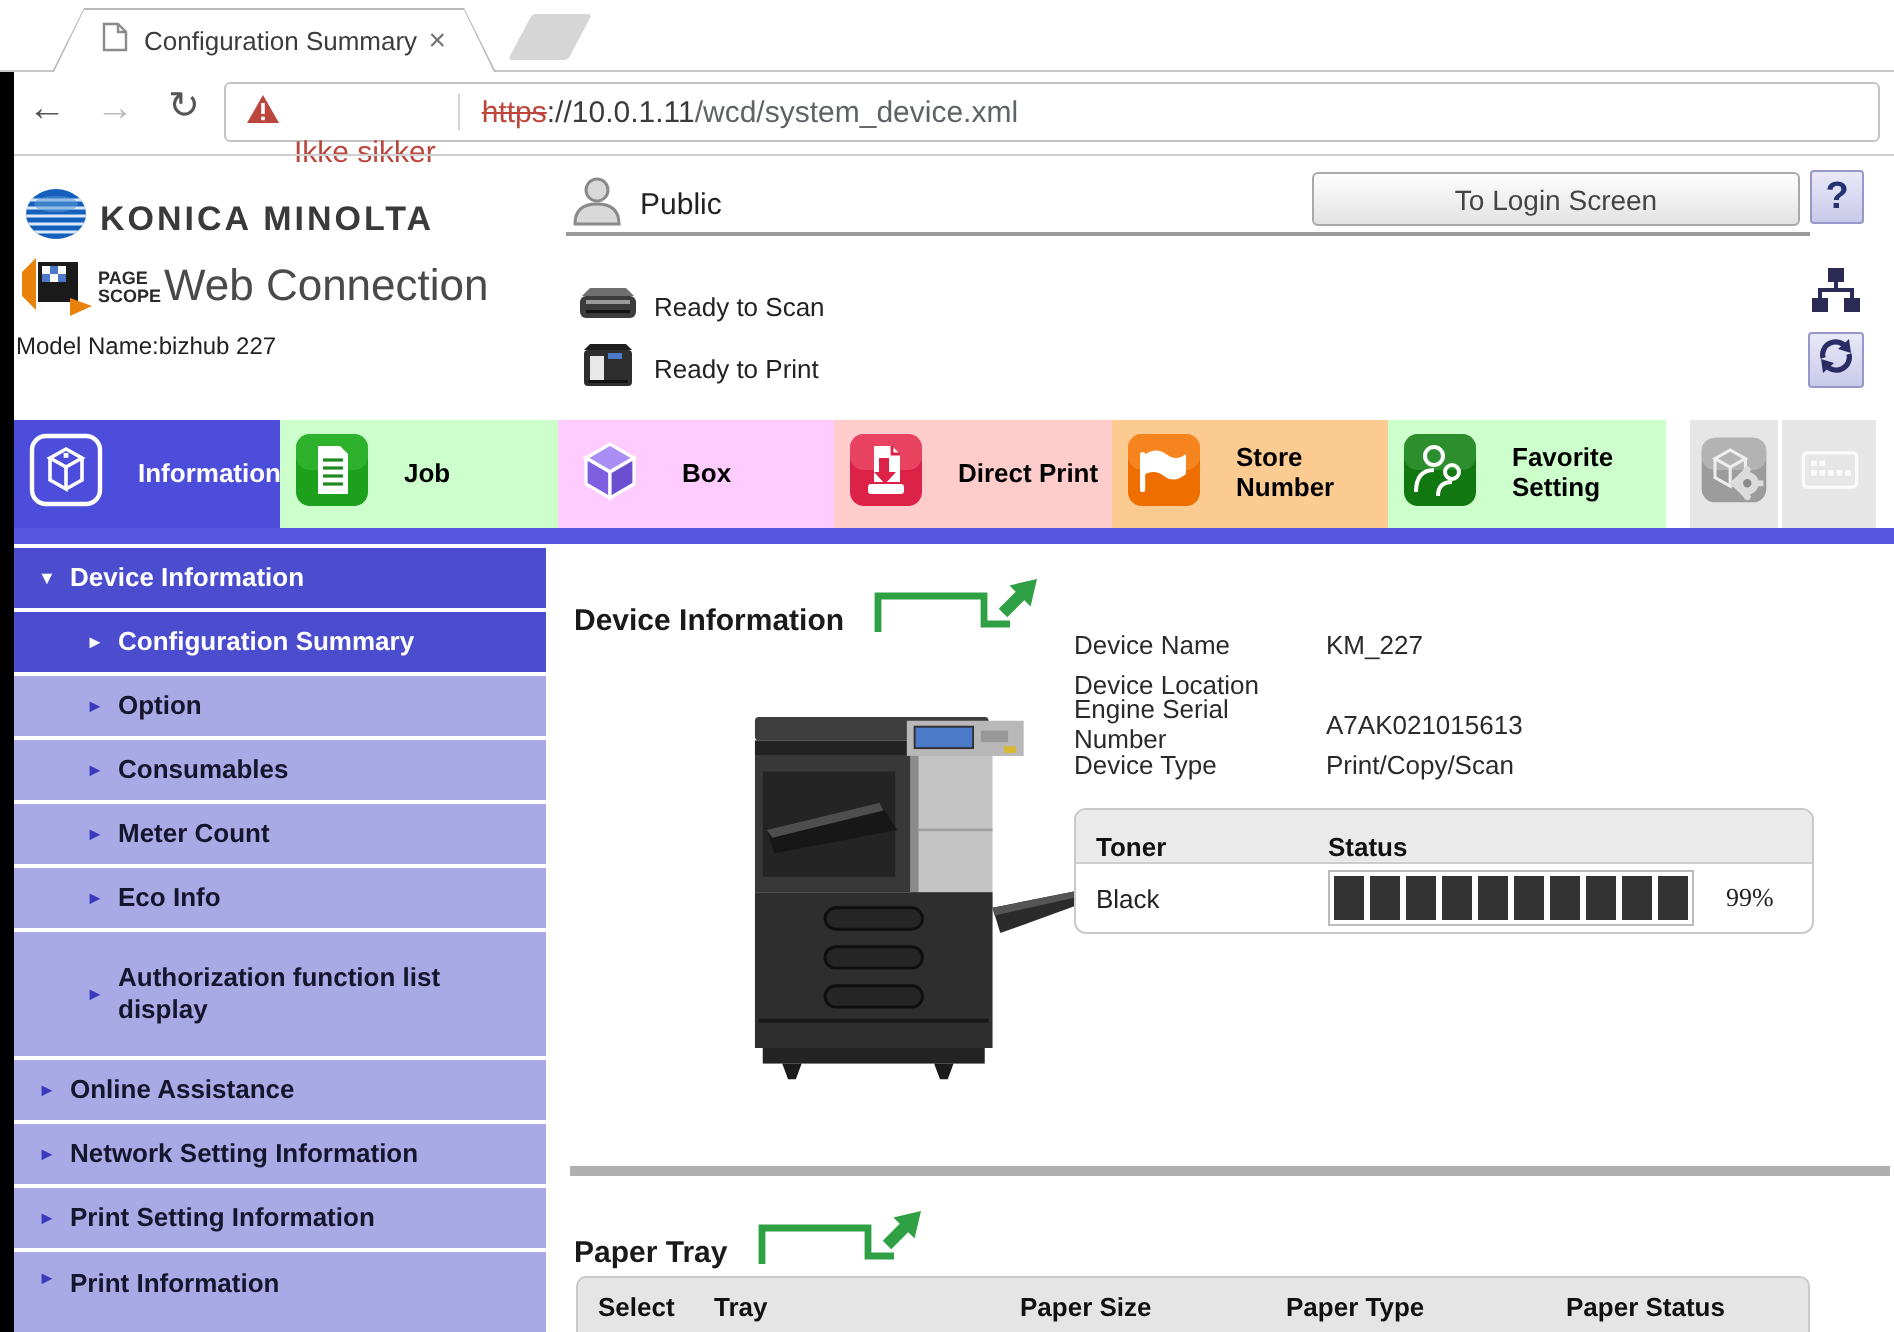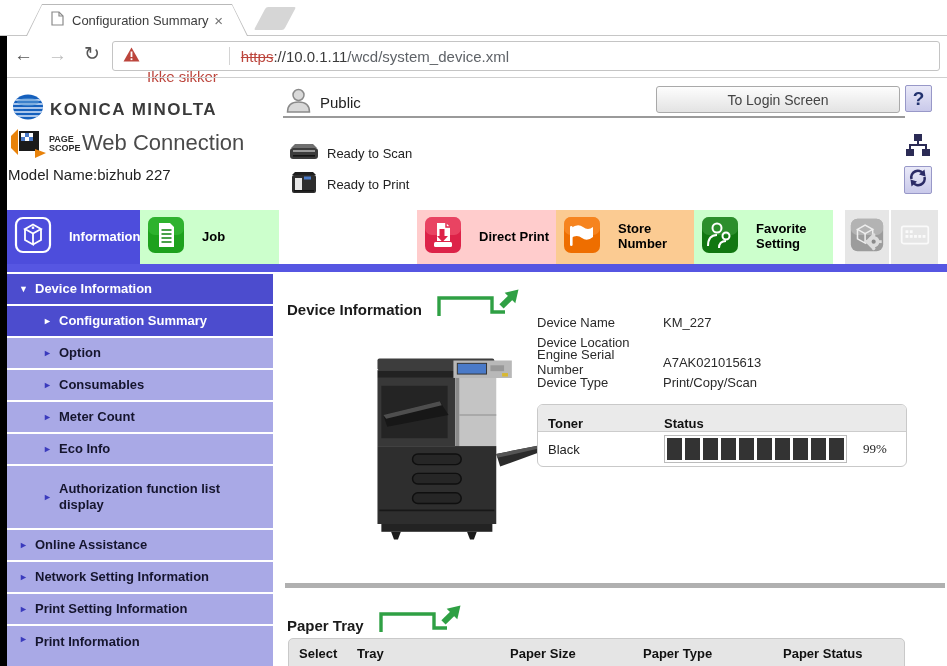--- a/index.html
+++ b/index.html
@@ -28,21 +28,21 @@
   .url-scheme{color:#bc453c;text-decoration:line-through;}
   .url-host{color:#3a3a3a;}
   .url-path{color:#5f6368;}
   
   .left-strip{position:absolute;left:0;top:36px;width:7px;height:630px;background:#000;z-index:9;}
   
   .brand-text{position:absolute;left:50px;top:100px;font-size:17px;font-weight:bold;color:#3a3a3a;
               letter-spacing:1.5px;}
   .ps-small{position:absolute;left:49px;top:135px;font-size:9px;font-weight:bold;color:#2a2a2a;line-height:9px;}
   .ps-big{position:absolute;left:82px;top:130px;font-size:22px;color:#4a4a4a;}
-  .model-name{position:absolute;left:8px;top:166px;font-size:15px;color:#222;}
+  .model-name{position:absolute;left:8px;top:166px;font-size:12px;color:#222;}
   .public-label{position:absolute;left:320px;top:94px;font-size:15px;color:#222;}
   .public-line{position:absolute;left:283px;top:116px;width:622px;height:2px;background:#9a9a9a;}
   .status-label{position:absolute;font-size:13px;color:#222;}
   .login-btn{position:absolute;left:656px;top:86px;width:244px;height:27px;border:1px solid #a9a9a9;
              border-radius:3px;background:linear-gradient(#fdfdfd,#e3e3e3);display:flex;align-items:center;
              justify-content:center;font-size:14px;color:#444;cursor:pointer;box-sizing:border-box;}
   .sq-btn{position:absolute;width:27px;height:27px;border:1px solid #9898c8;border-radius:2px;
           background:linear-gradient(#e9e9f8,#c9c9ea);display:flex;align-items:center;justify-content:center;
           box-sizing:border-box;cursor:pointer;}
   .help-glyph{font-size:19px;font-weight:bold;color:#23336f;}
@@ -250,20 +250,30 @@
           <g stroke="#1d8a1d" stroke-width="1.6">
             <line x1="15.5" y1="15" x2="25.5" y2="15"></line>
               <line x1="15.5" y1="19" x2="25.5" y2="19"></line>
             <line x1="15.5" y1="23" x2="25.5" y2="23"></line>
               <line x1="15.5" y1="27" x2="25.5" y2="27"></line>
           </g>
         </svg>
       </span>
       <span class="nlabel">Job</span>
     </div>
+    <div class="navtab" style="left:279px;width:138px;background:#ffccff;">
+      <span class="nicon">
+        <svg width="40" height="40" viewBox="0 0 40 40">
+          <polygon points="8,14 20,7 32,14 20,21" fill="#a98ef5" stroke="#fff" stroke-width="1.6"></polygon>
+          <polygon points="8,14 8,27 20,34 20,21" fill="#7d5fe0" stroke="#fff" stroke-width="1.6"></polygon>
+          <polygon points="32,14 32,27 20,34 20,21" fill="#6a4fd0" stroke="#fff" stroke-width="1.6"></polygon>
+        </svg>
+      </span>
+      <span class="nlabel">Box</span>
+    </div>
     <div class="navtab" style="left:417px;width:139px;background:#ffcccc;">
       <span class="nicon">
         <svg width="40" height="40" viewBox="0 0 40 40">
           <rect x="2" y="2" width="36" height="36" rx="7" fill="#dd2248"></rect>
           <rect x="2" y="2" width="36" height="18" rx="7" fill="#f25a74" opacity="0.6"></rect>
           <path d="M14,8 h9 l4,4 v14 h-13 z" fill="#fff"></path>
           <path d="M23,8 v4 h4" fill="none" stroke="#dd2248" stroke-width="1.4"></path>
           <rect x="11" y="27" width="18" height="5" rx="1.5" fill="#fff"></rect>
           <rect x="16.5" y="14" width="5" height="7" fill="#dd2248"></rect>
           <polygon points="14,21 25,21 19.5,27" fill="#dd2248"></polygon>

